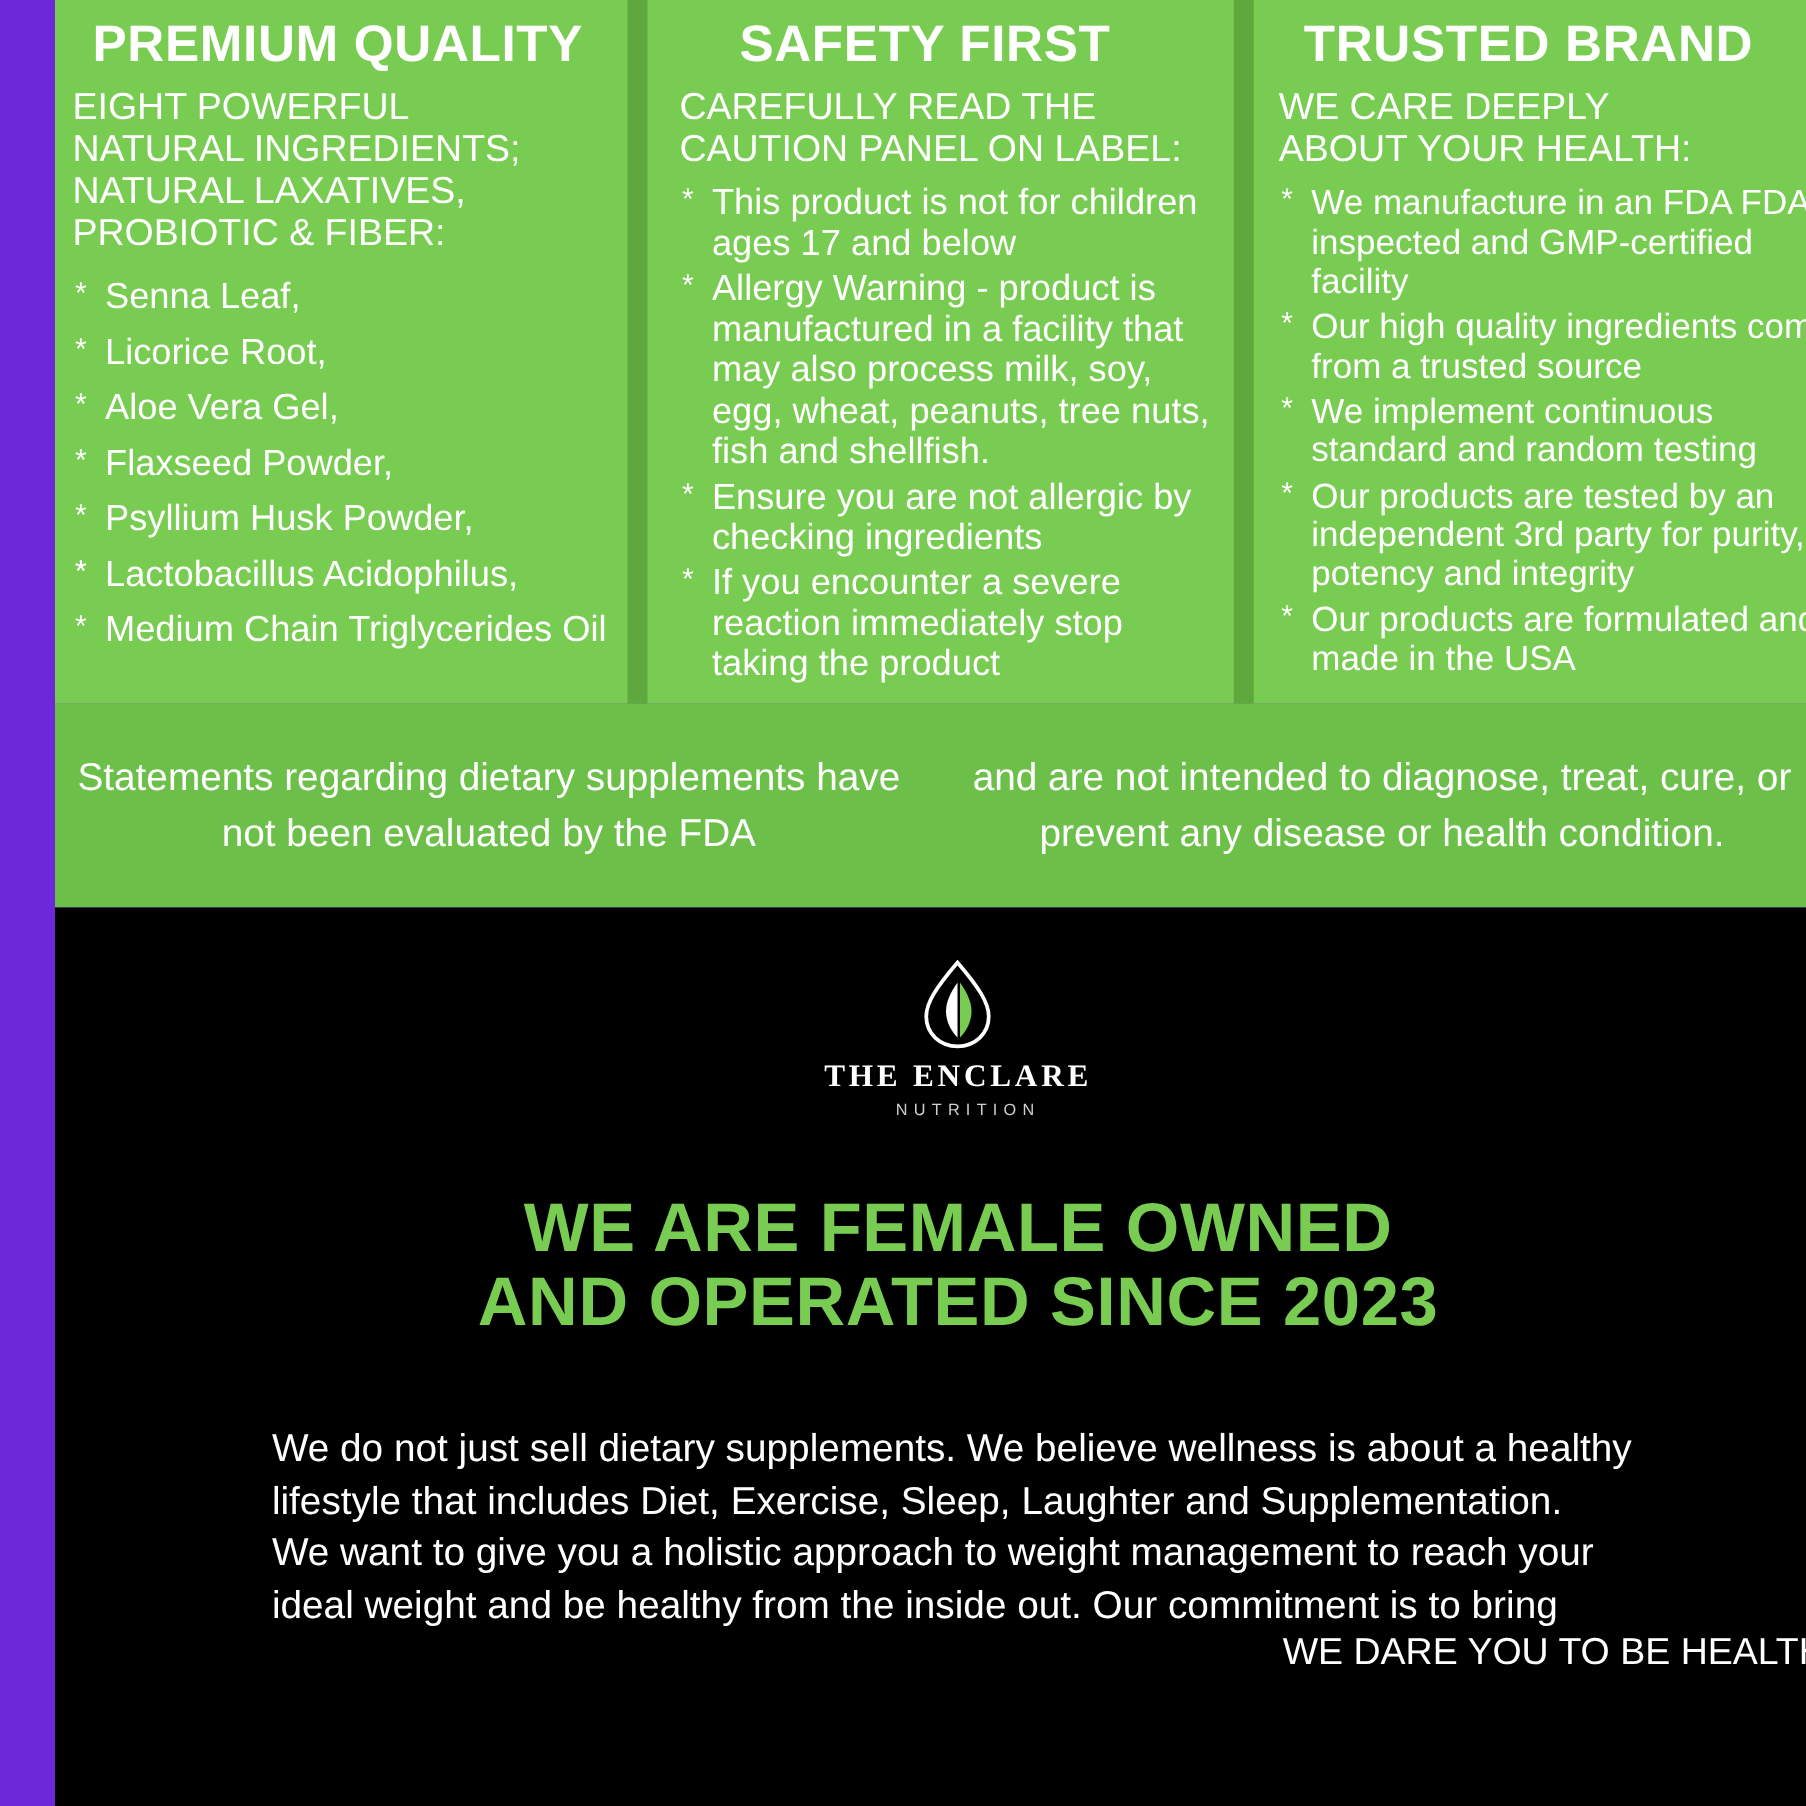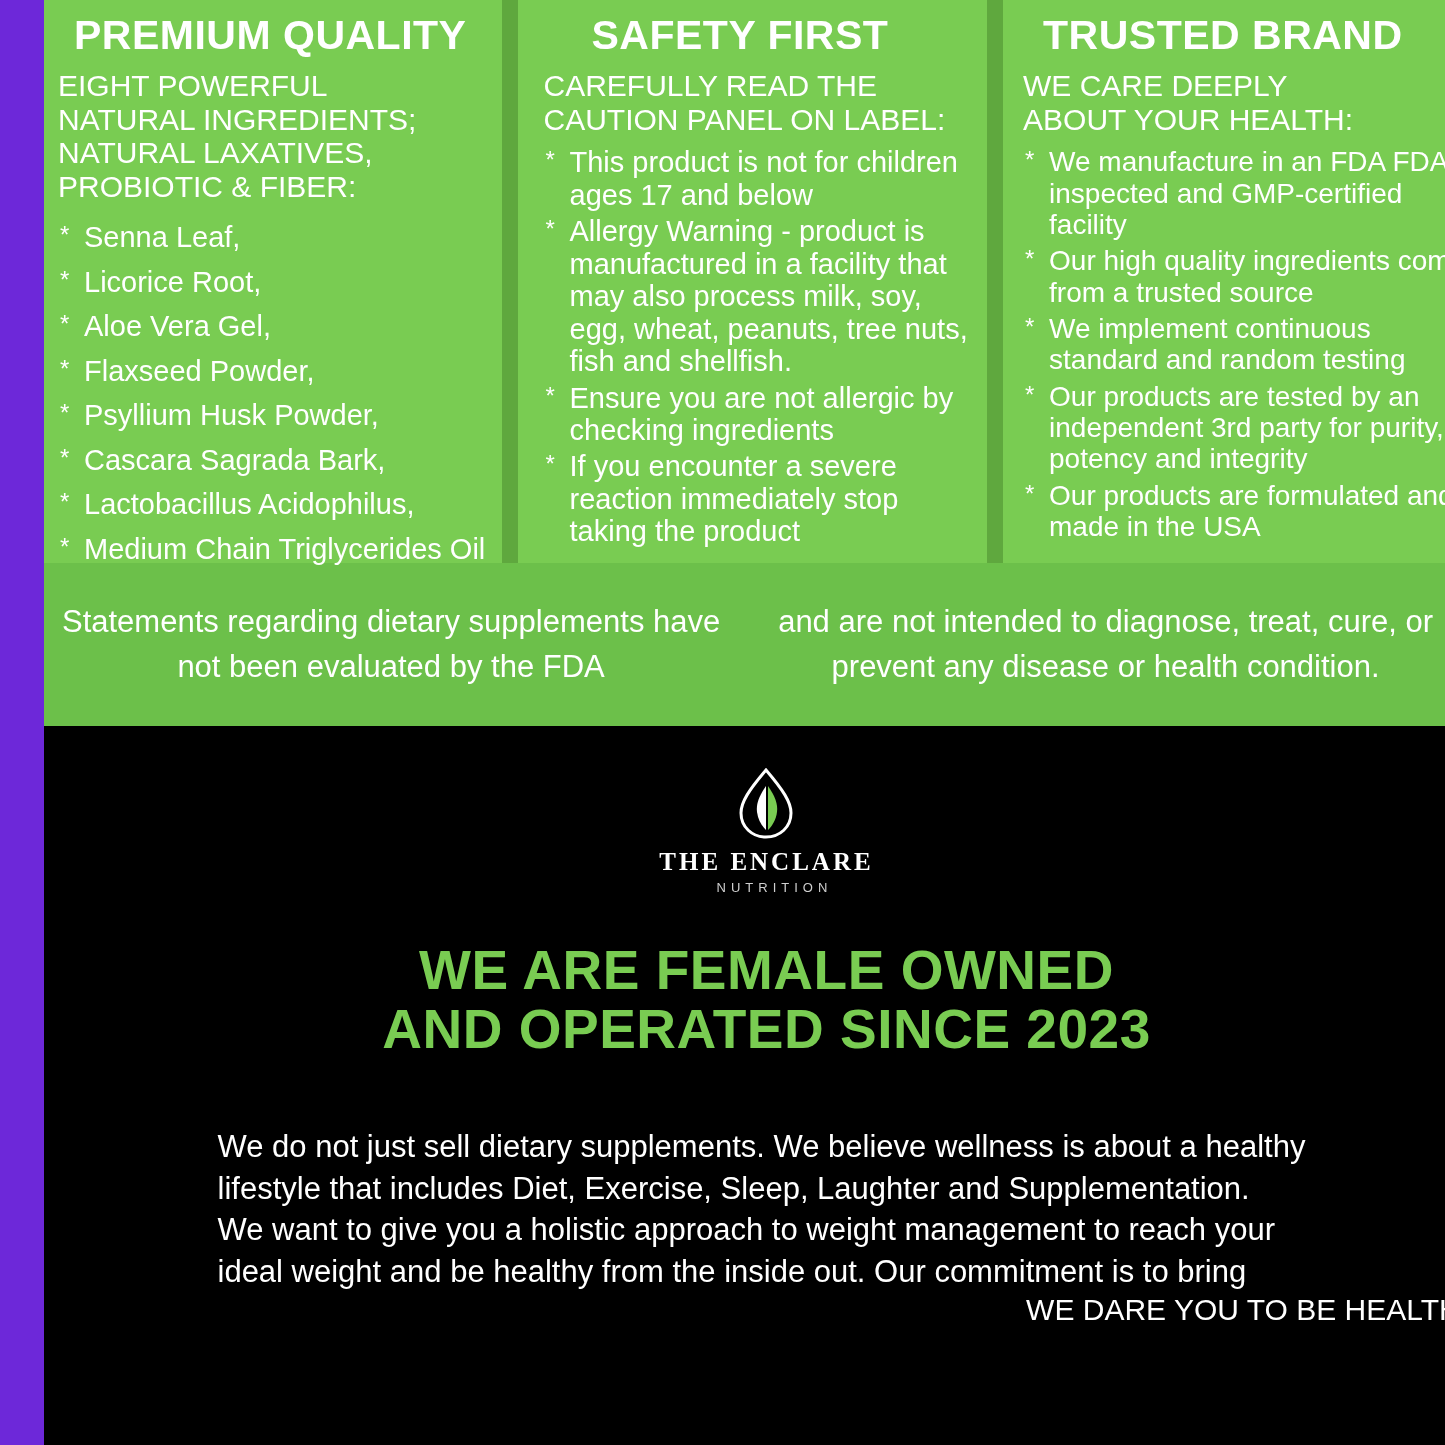--- a/index.html
+++ b/index.html
@@ -146,21 +146,21 @@
     margin-top: 4px;
     margin-left: 16px;
   }
 
   .headline {
     color: #79cc52;
     font-weight: bold;
     font-size: 55px;
     line-height: 1.08;
     text-align: center;
-    margin-top: 36px;
+    margin-top: 48px;
     letter-spacing: 0.5px;
   }
 
   .body-copy {
     color: #ffffff;
     font-size: 31px;
     line-height: 1.35;
     margin-top: 66px;
     width: 1290px;
     text-align: left;
@@ -187,21 +187,21 @@
       <div class="col-sub">EIGHT POWERFUL
 NATURAL INGREDIENTS;
 NATURAL LAXATIVES,
 PROBIOTIC &amp; FIBER:</div>
       <ul class="bullets">
         <li><span class="star">*</span><span>Senna Leaf,</span></li>
         <li><span class="star">*</span><span>Licorice Root,</span></li>
         <li><span class="star">*</span><span>Aloe Vera Gel,</span></li>
         <li><span class="star">*</span><span>Flaxseed Powder,</span></li>
         <li><span class="star">*</span><span>Psyllium Husk Powder,</span></li>
-        <li><span class="star">*</span><span>Cascara Sagrada Bark,</span></li>
+        <li><span class="star">*</span></li>
         <li><span class="star">*</span><span>Lactobacillus Acidophilus,</span></li>
         <li><span class="star">*</span><span>Medium Chain Triglycerides Oil</span></li>
       </ul>
     </div>
 
     <div class="divider"></div>
 
     <div class="col col-2">
       <div class="col-title">SAFETY FIRST</div>
       <div class="col-sub">CAREFULLY READ THE

